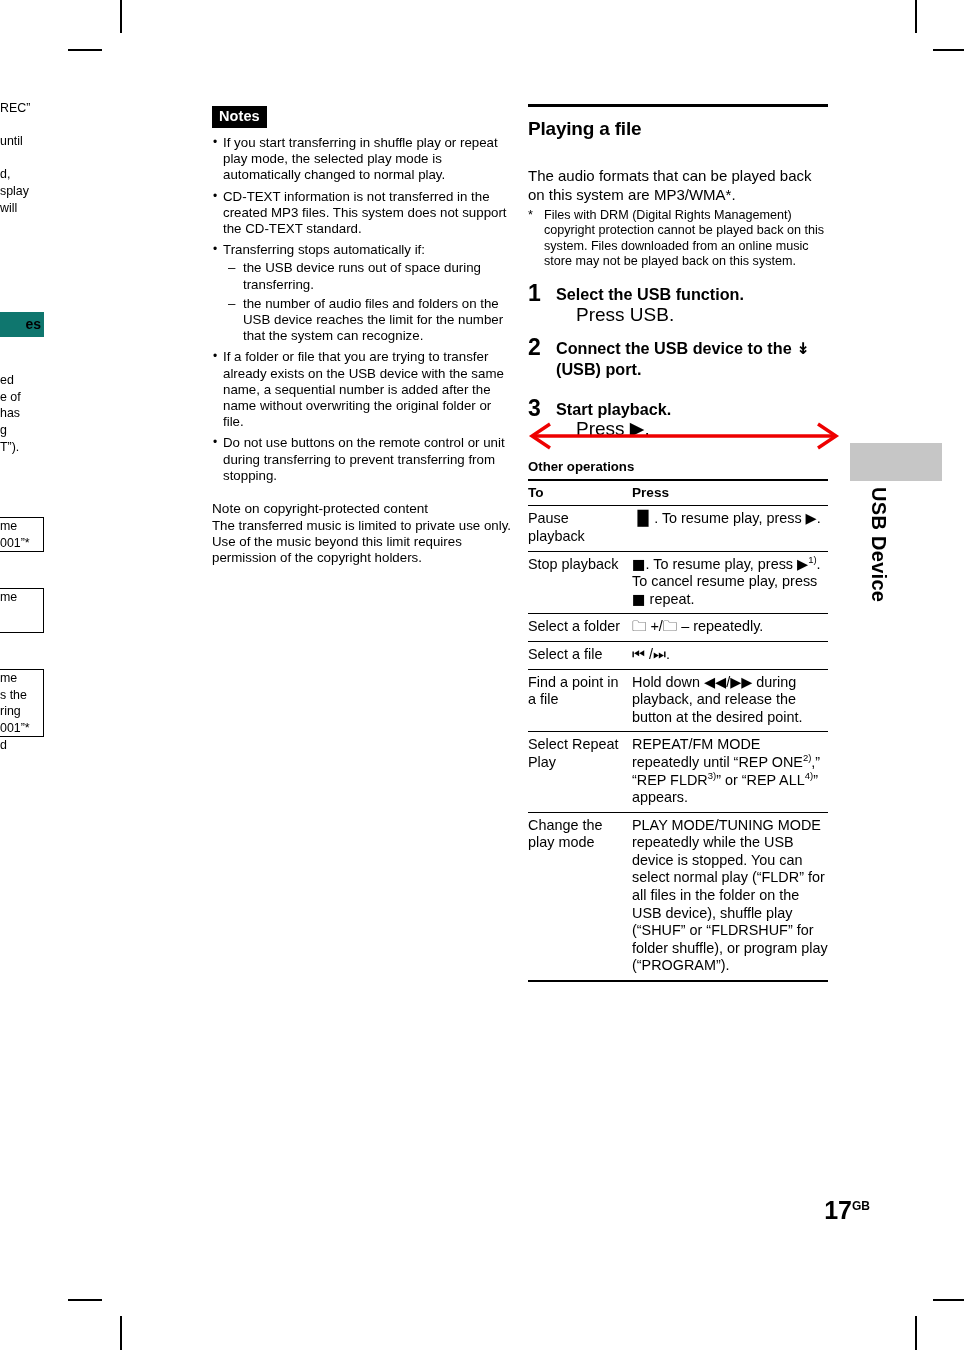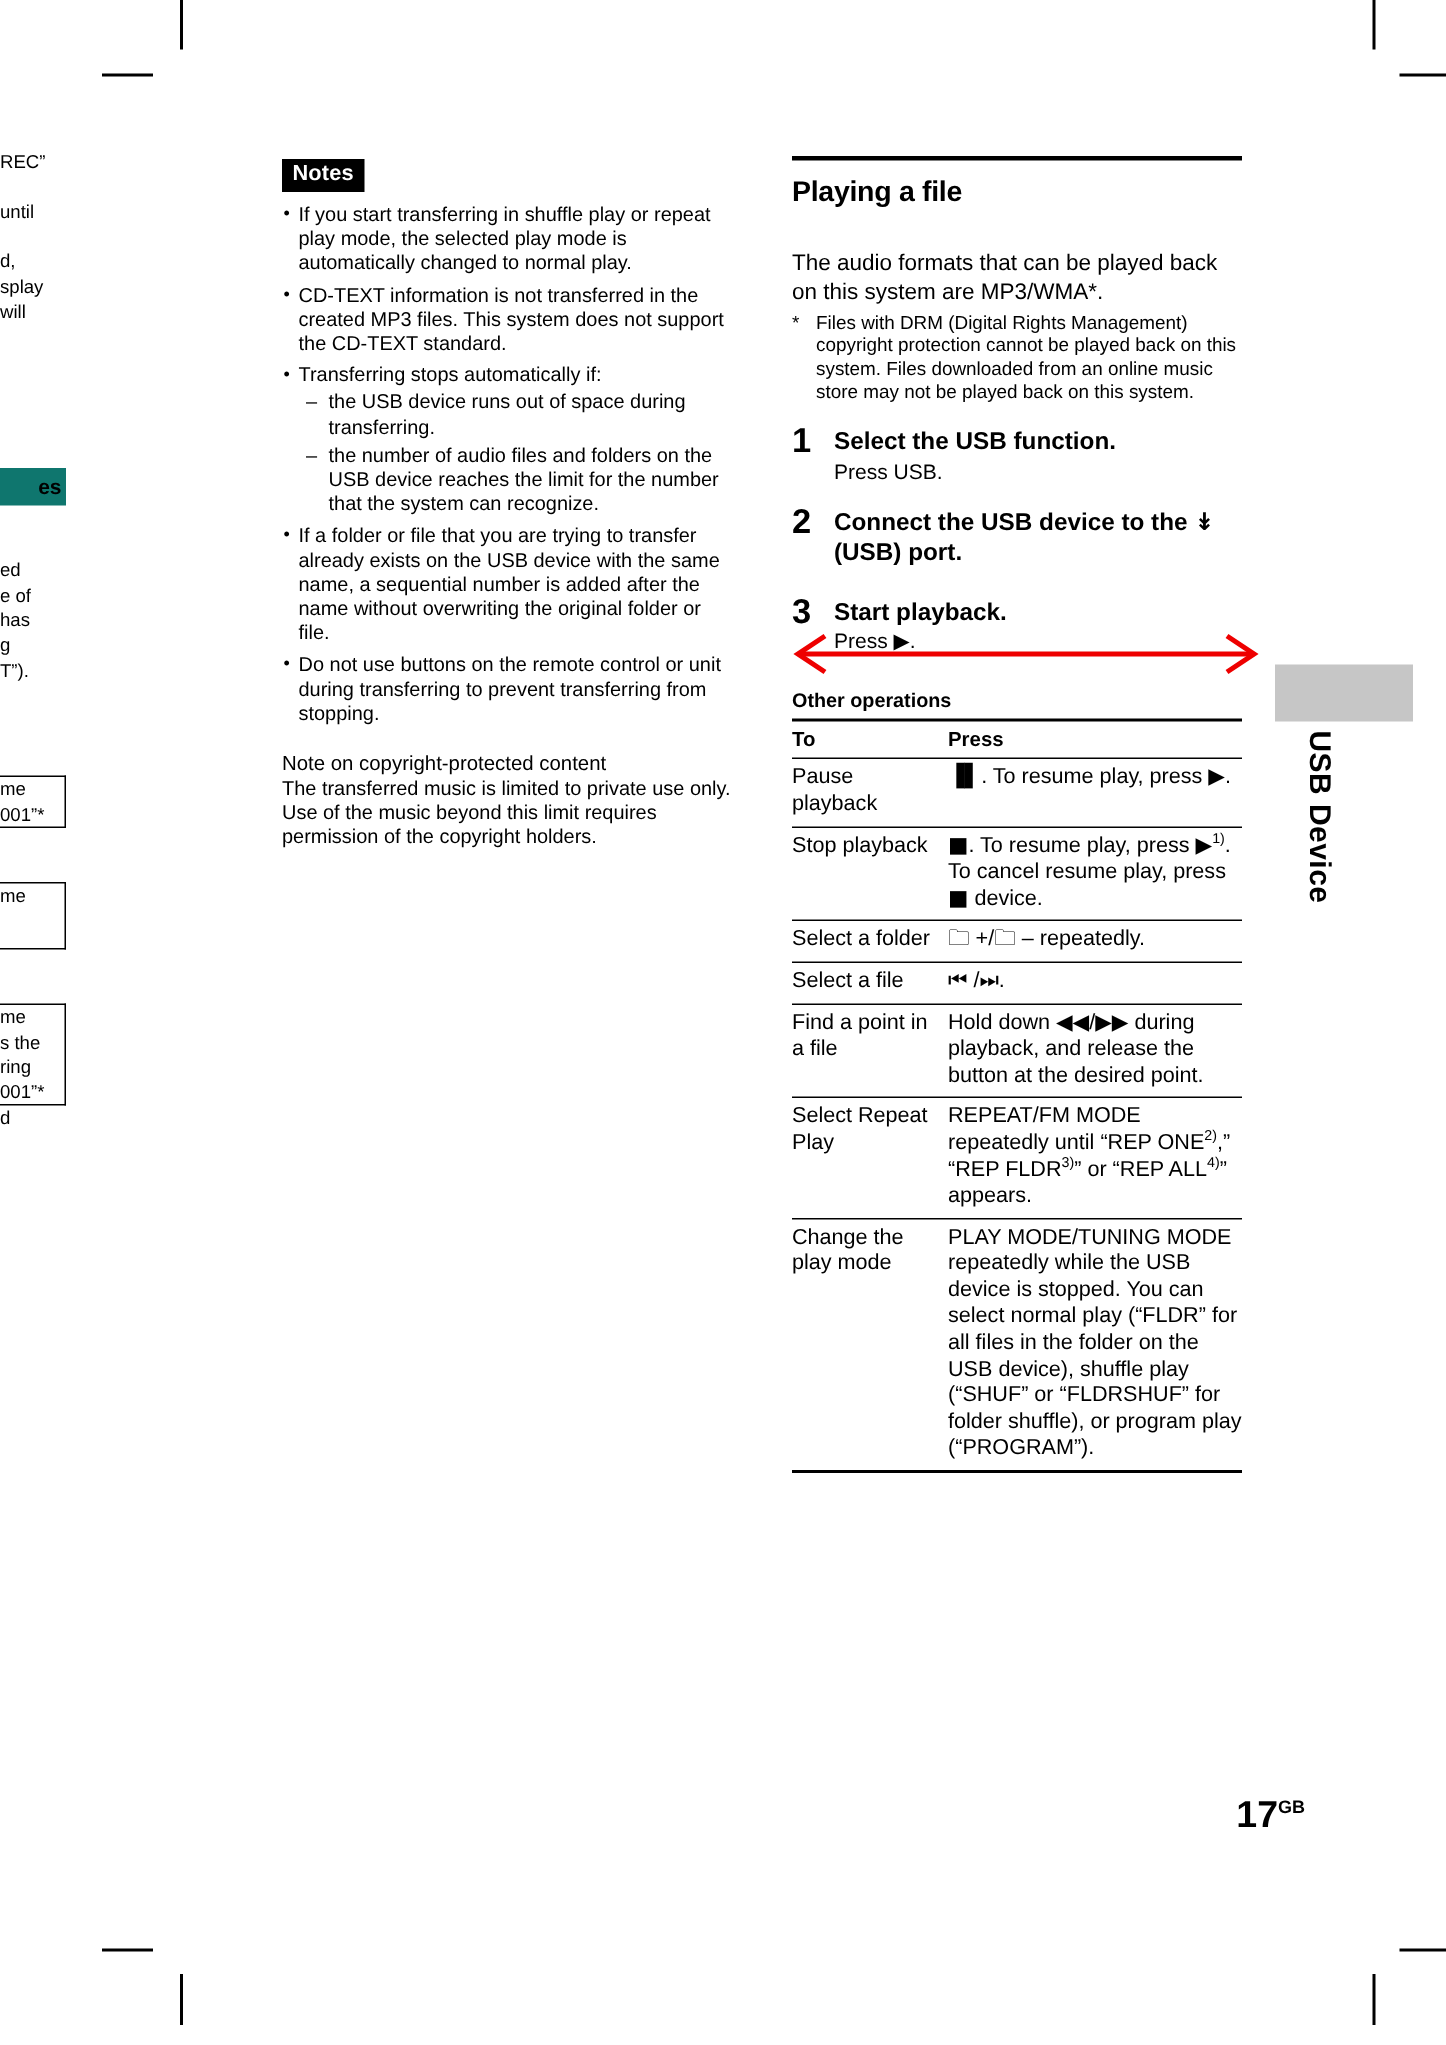--- a/index.html
+++ b/index.html
@@ -24,21 +24,21 @@
   }
   #bleed .bl { padding-right: 2px; white-space: pre; }
   #bleed .gap { height: 16.6px; }
   .bleed-badge {
     background: #0f766e; font-weight: bold; font-size: 14px;
     text-align: right; padding: 4px 3px 4px 0; line-height: 17px;
   }
   .bleed-box-outer { border: 1.2px solid #000; border-left: none; }
 
   
-  #colL { position: absolute; left: 188px; top: 106px; width: 300px; }
+  #colL { position: absolute; left: 212px; top: 106px; width: 300px; }
   #colR { position: absolute; left: 528px; top: 104px; width: 300px; }
 
   .notes-badge {
     display: inline-block; background: #000; color: #fff;
     font-weight: bold; font-size: 14.5px; line-height: 17px;
     padding: 2px 7px 3px 7px; letter-spacing: .1px;
   }
 
   ul.bul { list-style: none; margin-top: 7px; }
   ul.bul > li {
@@ -77,21 +77,21 @@
   .footnote .mk { position: absolute; left: 0; top: 0; }
 
   .step { position: relative; padding-left: 28px; margin-top: 15px; }
   .step .num {
     position: absolute; left: 0; top: -4px;
     font-weight: bold; font-size: 23px; line-height: 26px;
   }
   .step .head {
     font-weight: bold; font-size: 16.2px; line-height: 20.5px;
   }
-  .step .det { font-size: 14px; line-height: 17px; margin-top: 1px; }
+  .step .det { font-size: 19px; line-height: 17px; margin-top: 1px; margin-left: 20px; }
 
   .other-h {
     font-weight: bold; font-size: 13.2px; line-height: 16px;
     margin-top: 22px; margin-bottom: 4px;
   }
   table.ops { width: 100%; border-collapse: collapse; }
   table.ops th {
     text-align: left; font-weight: bold; font-size: 13.6px; line-height: 17px;
     padding: 3px 0 4px 0;
     border-top: 2.4px solid #000; border-bottom: 1.3px solid #000;
@@ -239,21 +239,21 @@
           <th>Press</th>
         </tr>
       </thead>
       <tbody id="ops-body">
           <tr>
             <td class="c1">Pause playback</td>
             <td><span class="gl">▐▌</span><span>. To resume play, press </span><span class="gl">▶</span><span>.</span></td>
           </tr>
           <tr>
             <td class="c1">Stop playback</td>
-            <td><span class="gl">■</span><span>. To resume play, press </span><span class="gl">▶</span><sup>1)</sup><span>. To cancel resume play, press </span><span class="gl">■</span><span> device.</span></td>
+            <td><span class="gl">■</span><span>. To resume play, press </span><span class="gl">▶</span><sup>1)</sup><span>. To cancel resume play, press </span><span class="gl">■</span><span> repeat.</span></td>
           </tr>
           <tr>
             <td class="c1">Select a folder</td>
             <td><span class="gl">🗀</span><span> +/</span><span class="gl">🗀</span><span> – repeatedly.</span></td>
           </tr>
           <tr>
             <td class="c1">Select a file</td>
             <td><span class="gl">⏮</span><span> /</span><span class="gl">⏭</span><span>.</span></td>
           </tr>
           <tr>

